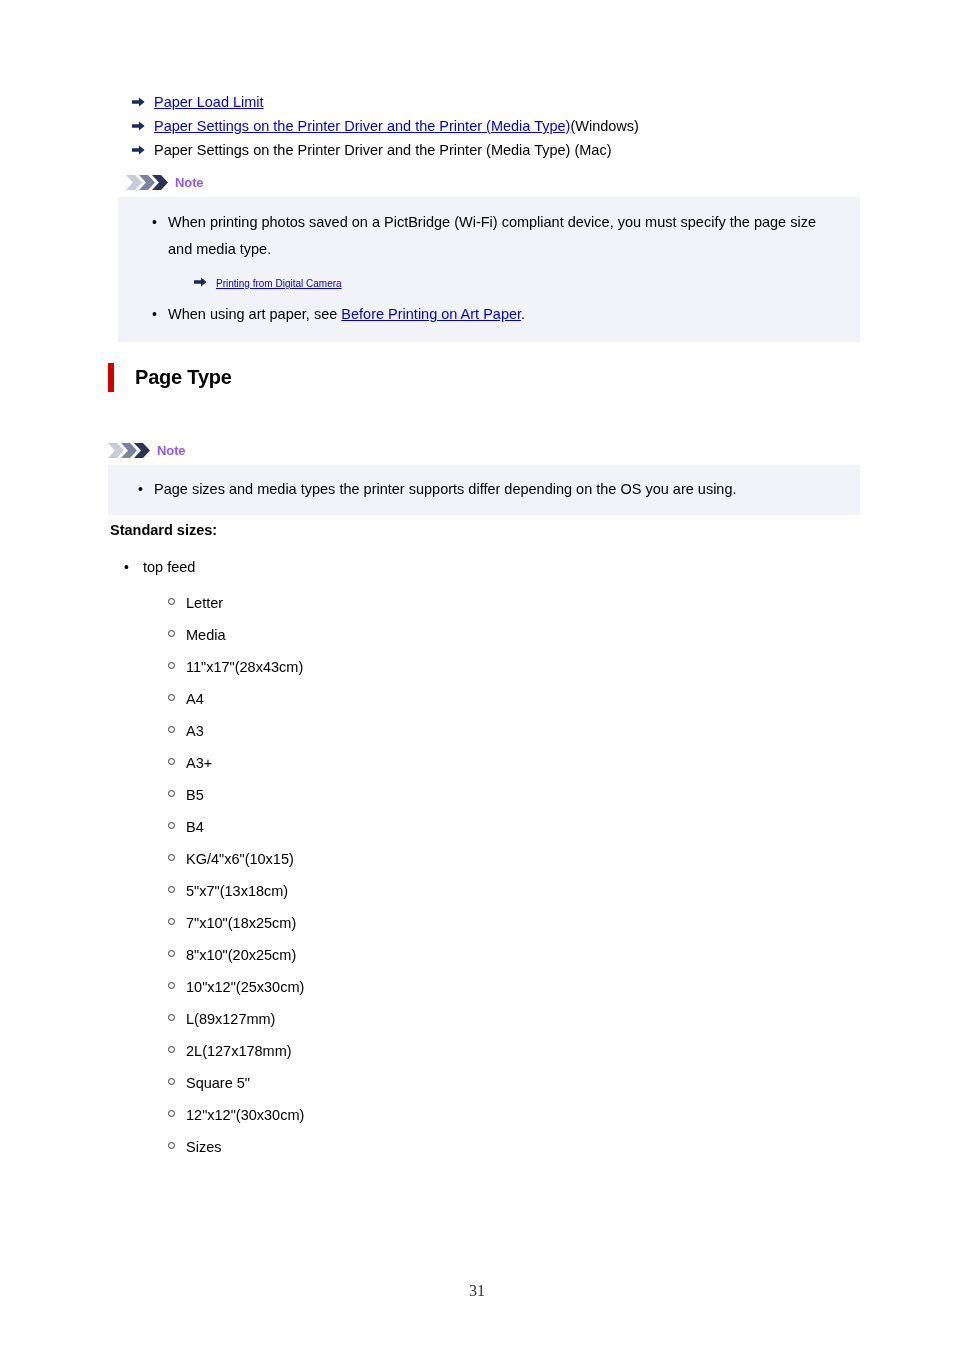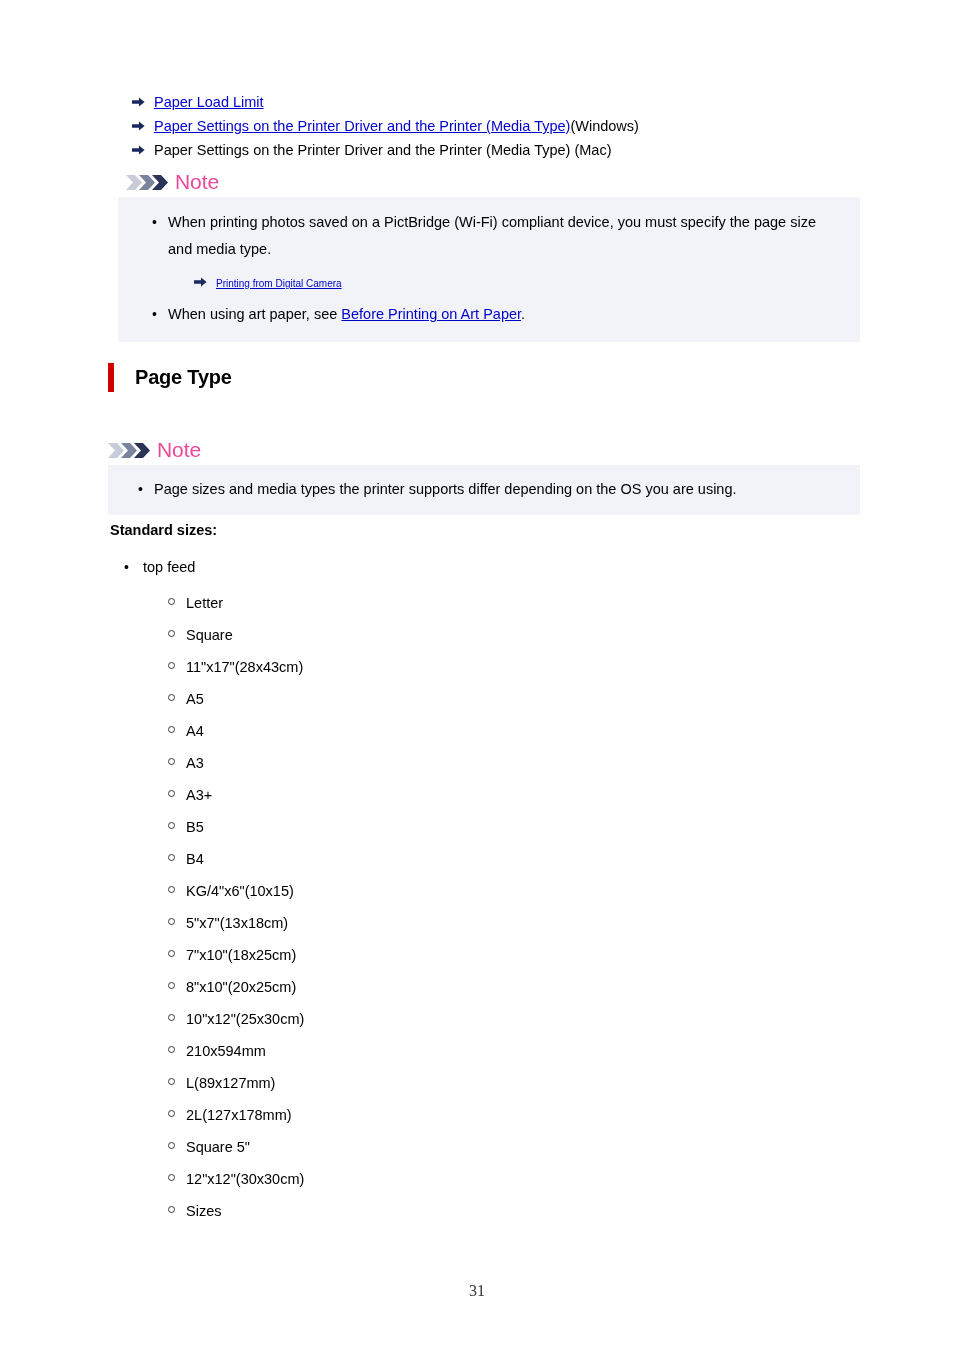--- a/index.html
+++ b/index.html
@@ -63,24 +63,24 @@
     margin-bottom: 4px;
     padding-left: 8px;
   }
   .note-chevrons {
     display: inline-block;
     width: 42px;
     height: 15px;
     margin-right: 7px;
   }
   .note-title {
-    font-size: 21px;
-    font-weight: normal;
+    font-size: 13px;
+    font-weight: bold;
     letter-spacing: -0.1px;
-    color: #ec4899;
+    color: #8b5cf6;
   }
   .note-body {
     background: #f1f3f9;
     padding: 12px 20px 14px 20px;
     box-sizing: border-box;
   }
   .note-li {
     display: flex;
     font-size: 14.5px;
     line-height: 27px;
@@ -284,32 +284,28 @@
       <span class="dot">•</span>
       <span>top feed</span>
     </div>
     <div class="sublist" id="size-sublist">
         <div class="sub-item">
           <span class="hdot"><span class="hollow"></span></span>
           <span>Letter</span>
         </div>
         <div class="sub-item">
           <span class="hdot"><span class="hollow"></span></span>
-          <span>Square</span>
+          <span>Media</span>
         </div>
         <div class="sub-item">
           <span class="hdot"><span class="hollow"></span></span>
           <span>11"x17"(28x43cm)</span>
         </div>
         <div class="sub-item">
           <span class="hdot"><span class="hollow"></span></span>
-          <span>A5</span>
-        </div>
-        <div class="sub-item">
-          <span class="hdot"><span class="hollow"></span></span>
           <span>A4</span>
         </div>
         <div class="sub-item">
           <span class="hdot"><span class="hollow"></span></span>
           <span>A3</span>
         </div>
         <div class="sub-item">
           <span class="hdot"><span class="hollow"></span></span>
           <span>A3+</span>
         </div>
@@ -336,24 +332,20 @@
         <div class="sub-item">
           <span class="hdot"><span class="hollow"></span></span>
           <span>8"x10"(20x25cm)</span>
         </div>
         <div class="sub-item">
           <span class="hdot"><span class="hollow"></span></span>
           <span>10"x12"(25x30cm)</span>
         </div>
         <div class="sub-item">
           <span class="hdot"><span class="hollow"></span></span>
-          <span>210x594mm</span>
-        </div>
-        <div class="sub-item">
-          <span class="hdot"><span class="hollow"></span></span>
           <span>L(89x127mm)</span>
         </div>
         <div class="sub-item">
           <span class="hdot"><span class="hollow"></span></span>
           <span>2L(127x178mm)</span>
         </div>
         <div class="sub-item">
           <span class="hdot"><span class="hollow"></span></span>
           <span>Square 5"</span>
         </div>

